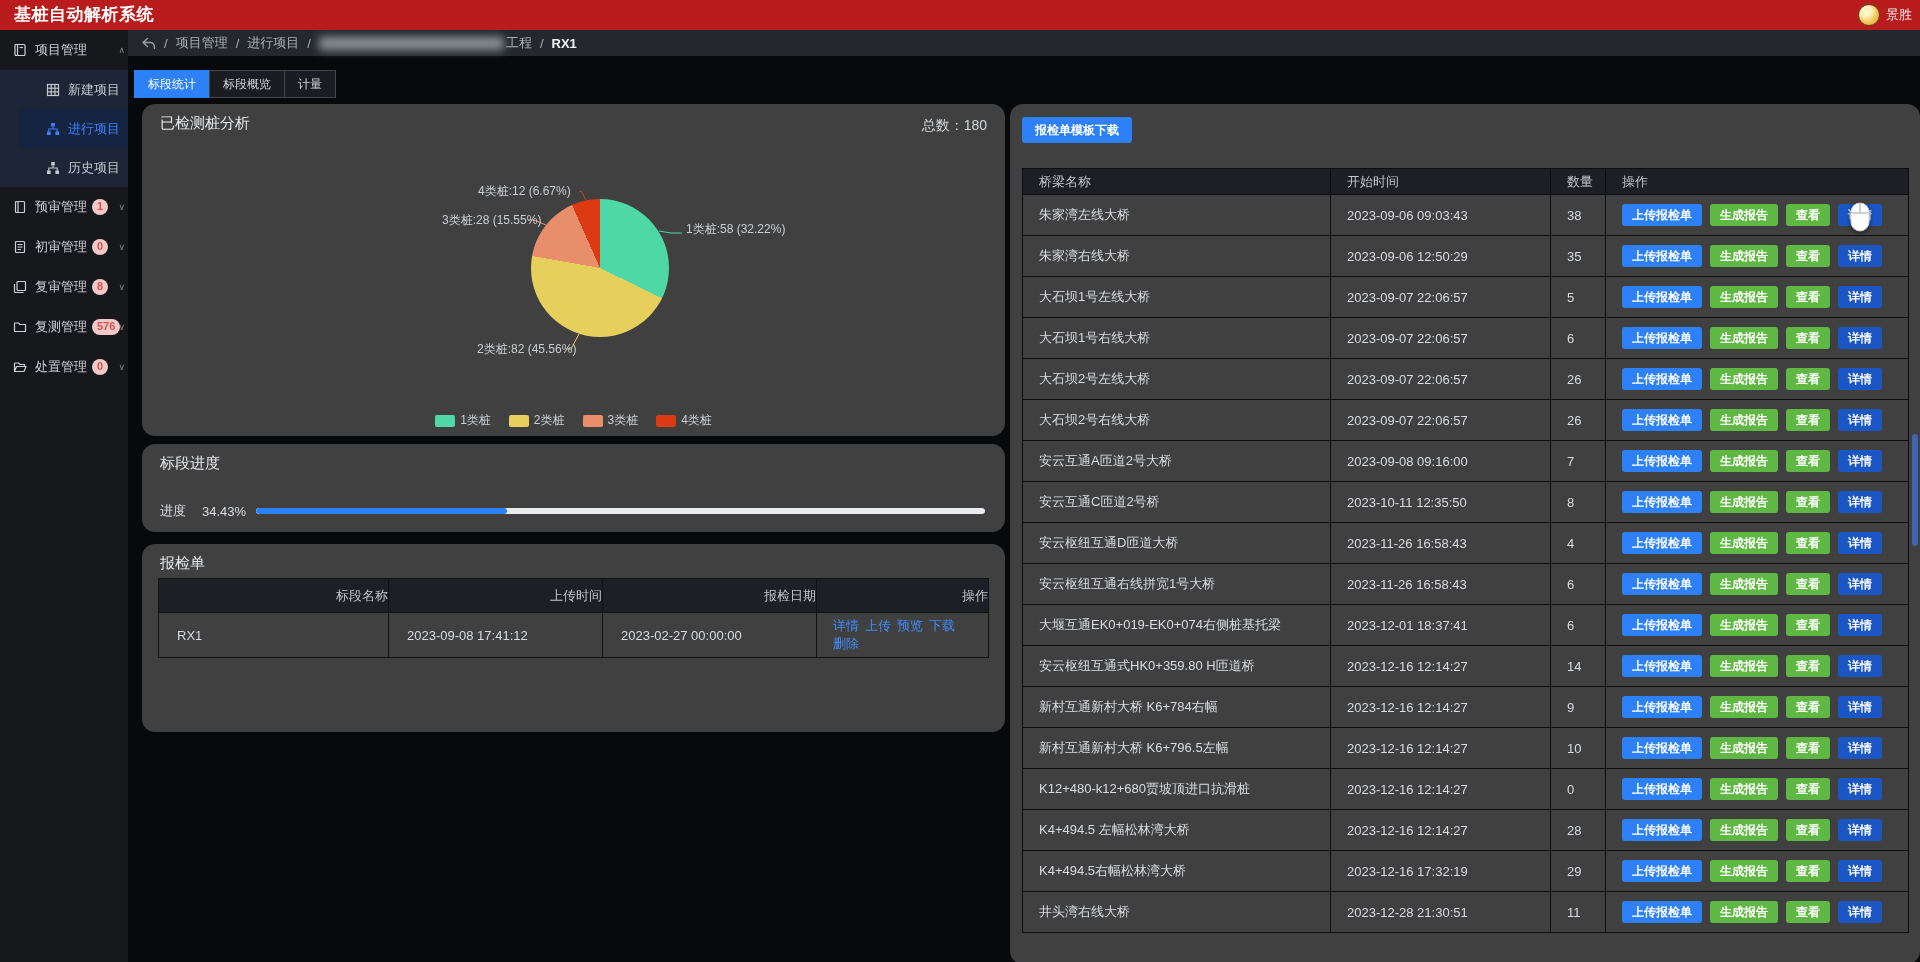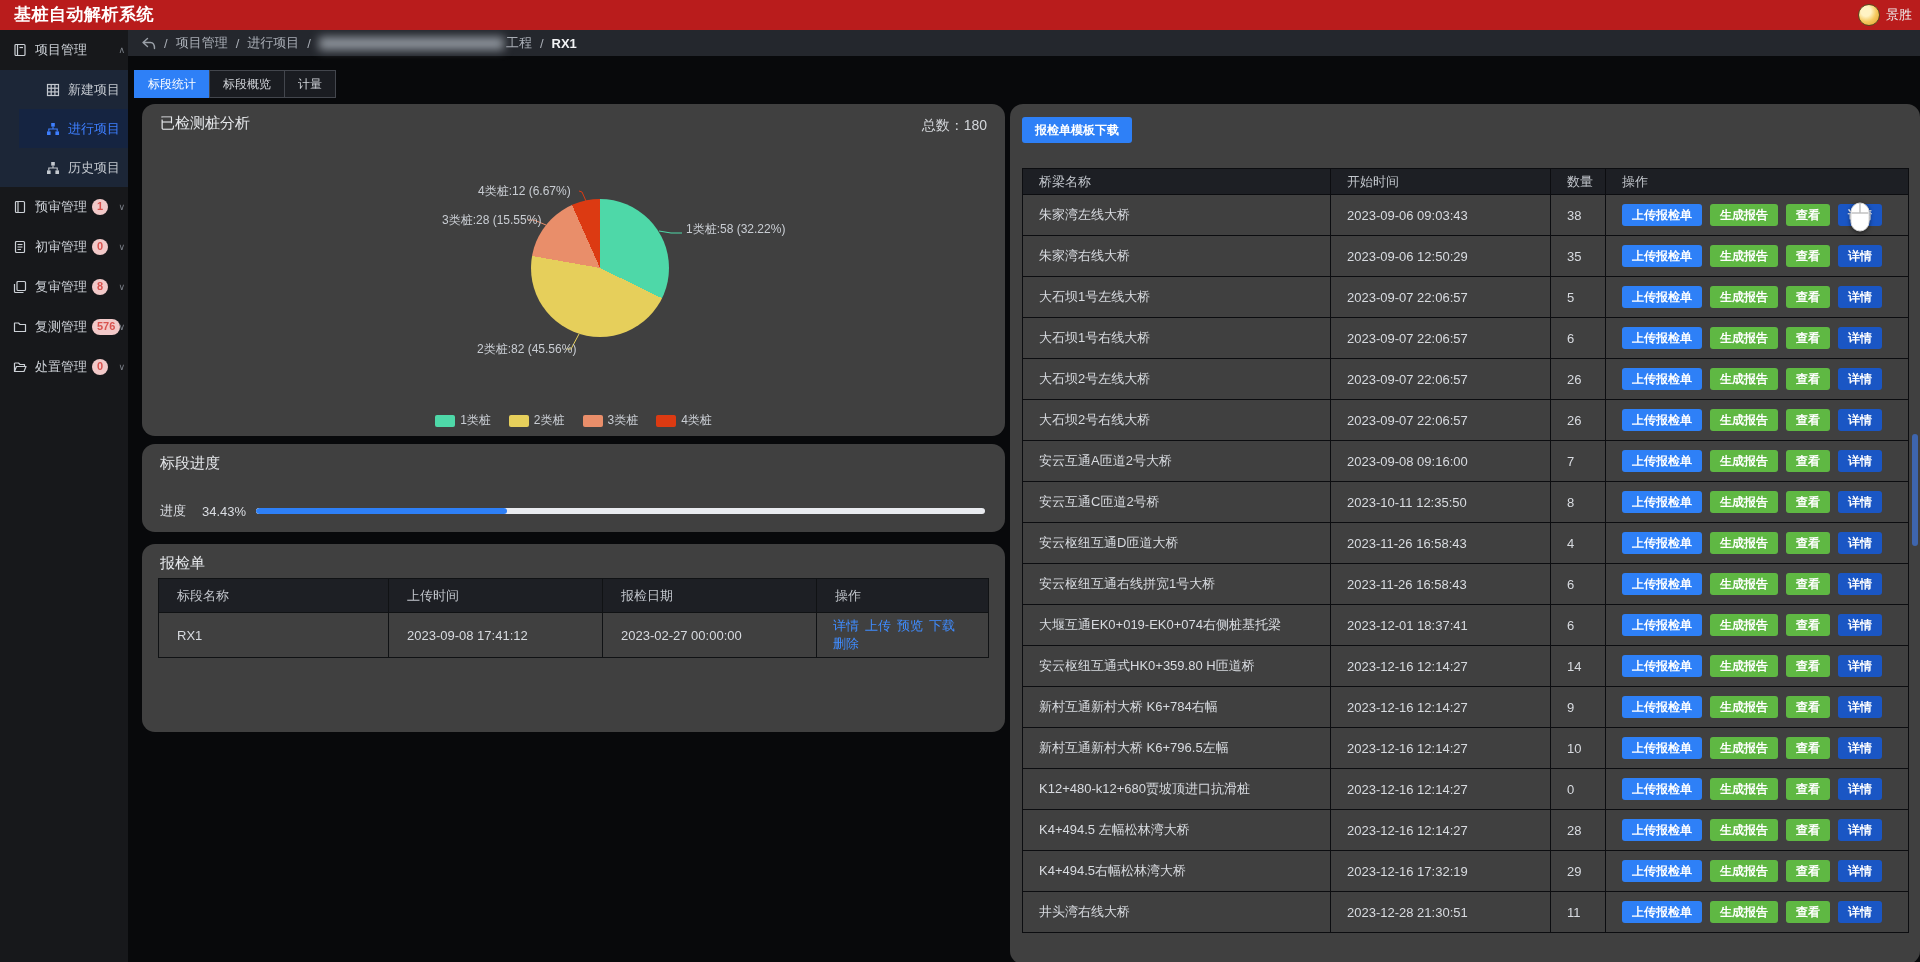--- a/index.html
+++ b/index.html
@@ -59,21 +59,21 @@
   .panel-progress { left:14px; top:388px; width:863px; height:88px; }
   .prog-row { position:absolute; left:18px; right:20px; top:58px; display:flex; align-items:center; }
   .prog-label { font-size:13px; color:#dadde2; }
   .prog-value { font-size:13px; color:#dadde2; margin-left:16px; }
   .prog-track { flex:1; margin-left:10px; height:6px; background:#e9ebef; border-radius:3px; overflow:hidden; cursor:pointer; }
   .prog-fill { height:6px; background:#2e80f7; border-radius:3px; }
   
   .panel-inspect { left:14px; top:488px; width:863px; height:188px; }
   .itable { position:absolute; left:16px; top:34px; width:830px; border-collapse:collapse; table-layout:fixed; }
   .itable th { height:34px; background:#1d1f24; color:#c2c6cc; font-size:13px; font-weight:normal;
-    text-align:left; padding-left:18px; border:1px solid #101214; }
+    text-align:right; padding-left:18px; border:1px solid #101214; }
   .itable td { height:45px; color:#d8dbe0; font-size:13px; text-align:left; padding-left:18px; border:1px solid #101214; }
   .op-link { color:#3f8cff; font-size:13px; margin-right:6px; cursor:pointer; text-decoration:none; white-space:nowrap; }
   
   .panel-bridge { left:882px; top:48px; width:910px; height:860px; overflow:hidden; }
   .tpl-btn { position:absolute; left:12px; top:13px; height:26px; padding:0 13px; background:#2e80f7; color:#fff;
     font-size:12px; font-weight:bold; border:none; border-radius:3px; cursor:pointer; }
   .btable { position:absolute; left:12px; top:48px; width:886px; border-collapse:collapse; table-layout:fixed;margin-top:16px; }
   .btable th { height:26px; background:#1d1f24; color:#c2c6cc; font-size:13px; font-weight:normal;
     text-align:left; padding-left:16px; border:1px solid #0c0d10; }
   .btable td { height:41px; color:#d8dbe0; font-size:13px; text-align:left; padding-left:16px;

